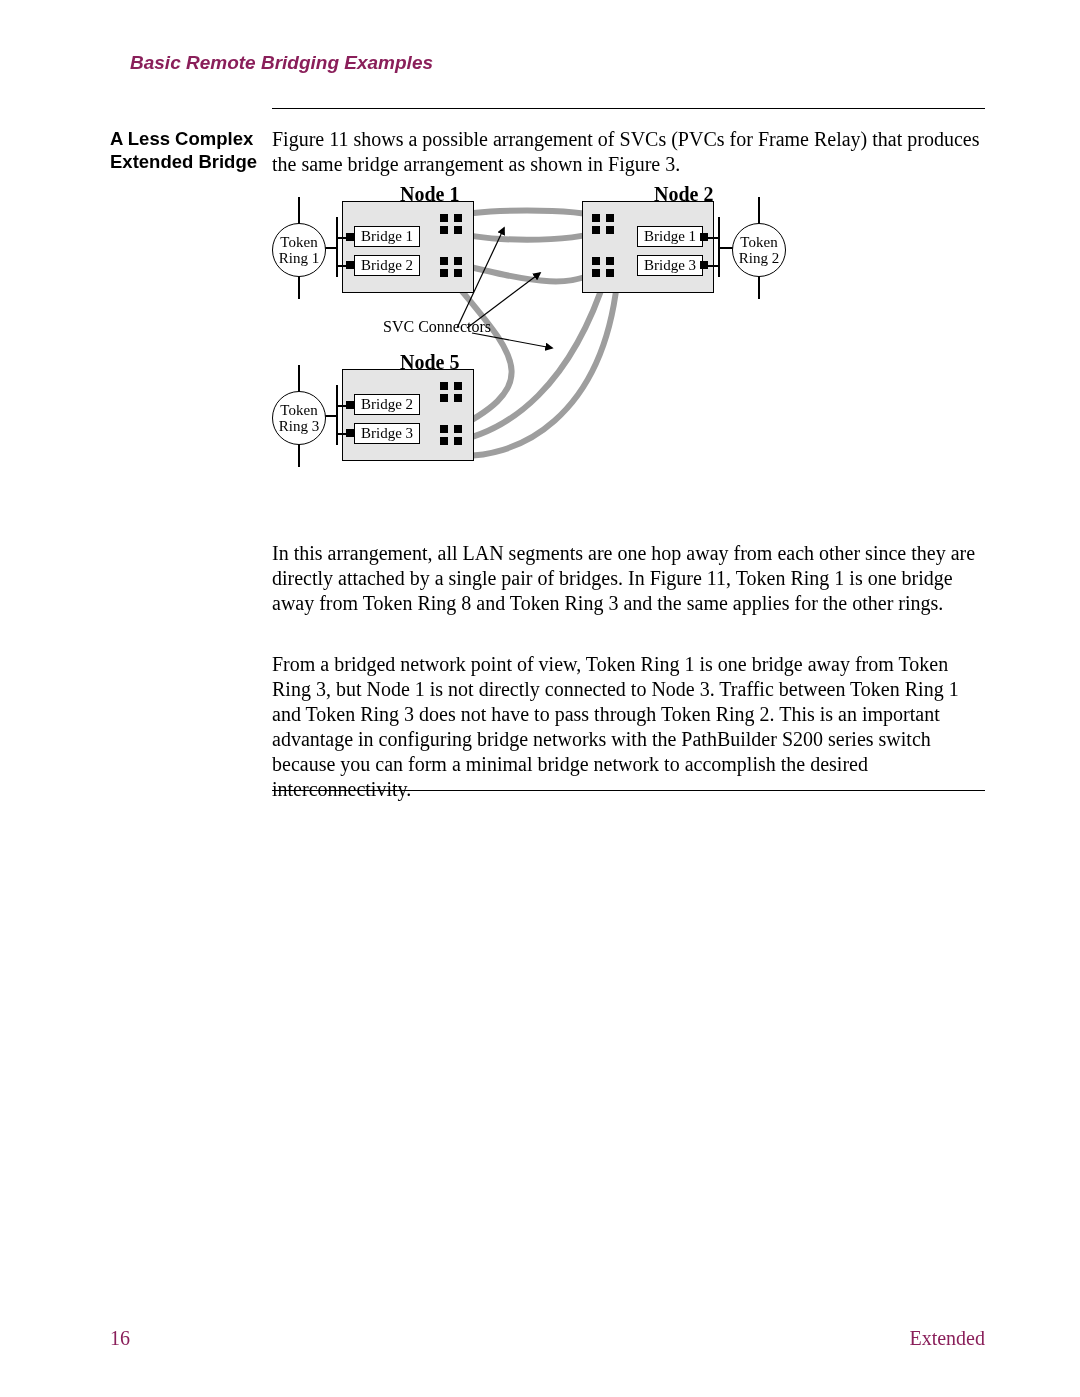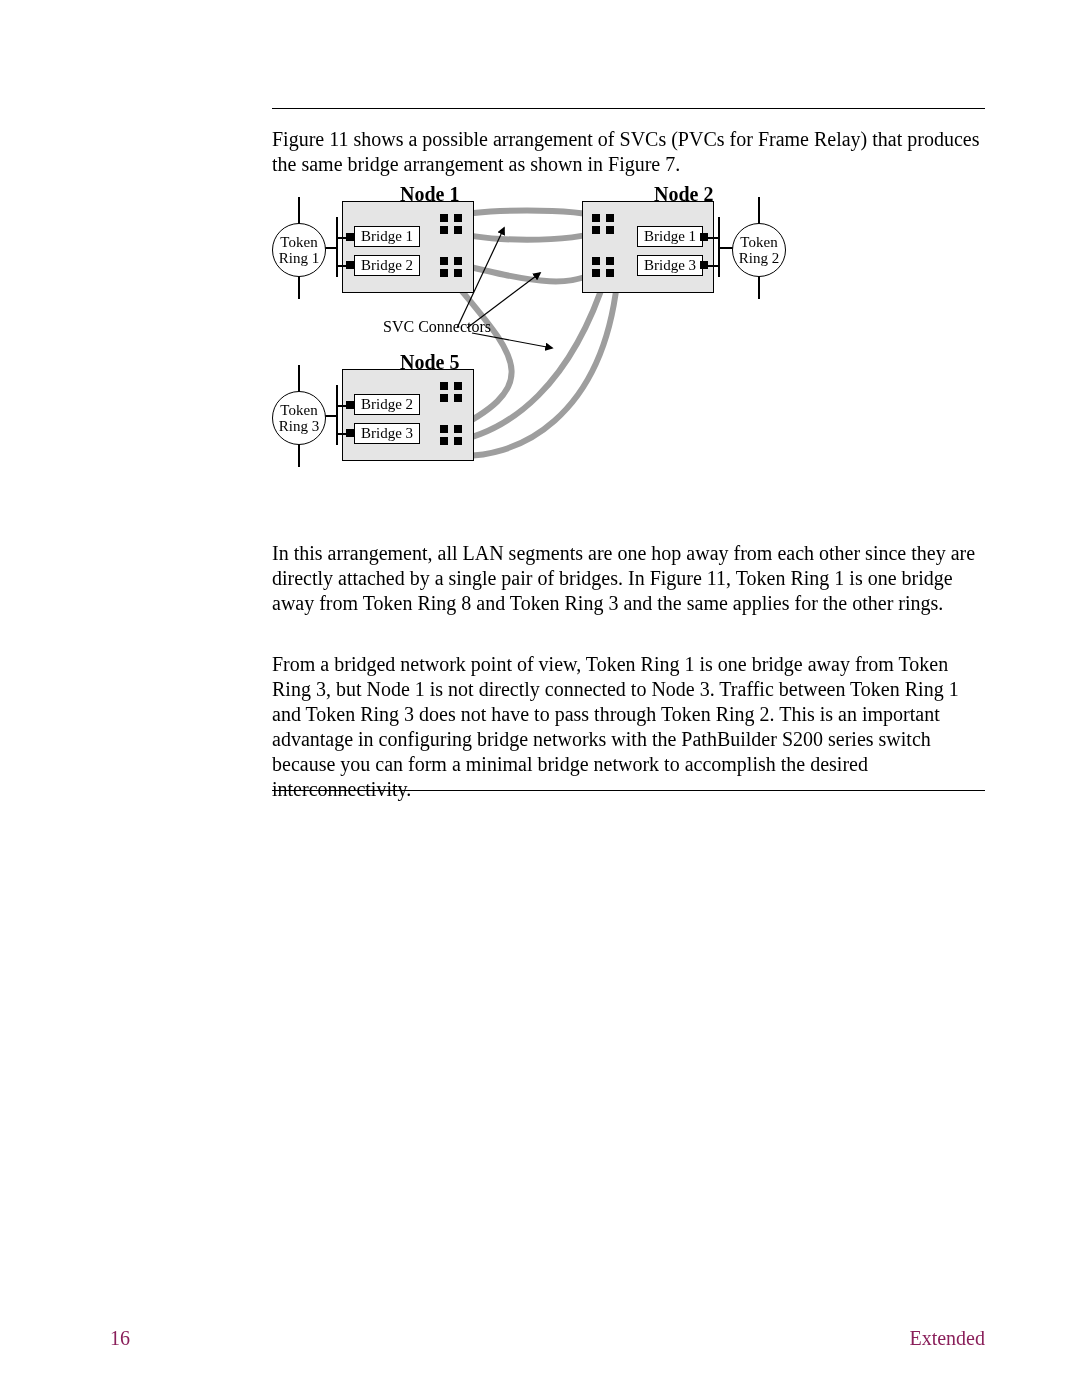--- a/index.html
+++ b/index.html
@@ -153,26 +153,28 @@
     position: absolute;
     left: 0; top: 0;
     pointer-events: none;
   }
 </style>
 </head>
 <body>
 
 <div class="page">
 
+  <div class="running-head">Basic Remote Bridging Examples</div>
 
   <div class="rule" style="top:108px;"></div>
   <div class="rule" style="top:790px;"></div>
 
-
-  <div class="body-col" style="top:127px;">Figure 11 shows a possible arrangement of SVCs (PVCs for Frame Relay) that produces the same bridge arrangement as shown in Figure 7.</div>
+  <div class="side-heading" style="top:127px;">A Less Complex Extended Bridge</div>
+
+  <div class="body-col" style="top:127px;">Figure 11 shows a possible arrangement of SVCs (PVCs for Frame Relay) that produces the same bridge arrangement as shown in Figure 3.</div>
 
   <div class="diagram">
 
     <svg class="overlay" width="540" height="300">
       <defs>
         <marker id="arrow" viewBox="0 0 10 10" refX="8" refY="5" markerWidth="7" markerHeight="7" orient="auto-start-reverse">
           <path d="M 0 0 L 10 5 L 0 10 z" fill="#000"></path>
         </marker>
       </defs>
 

